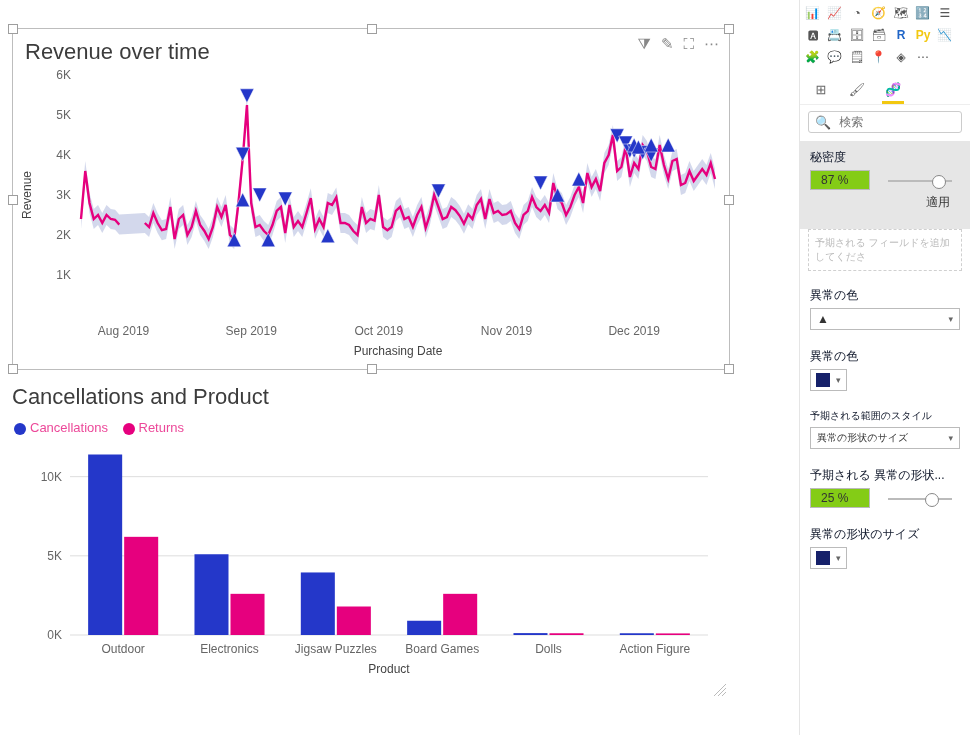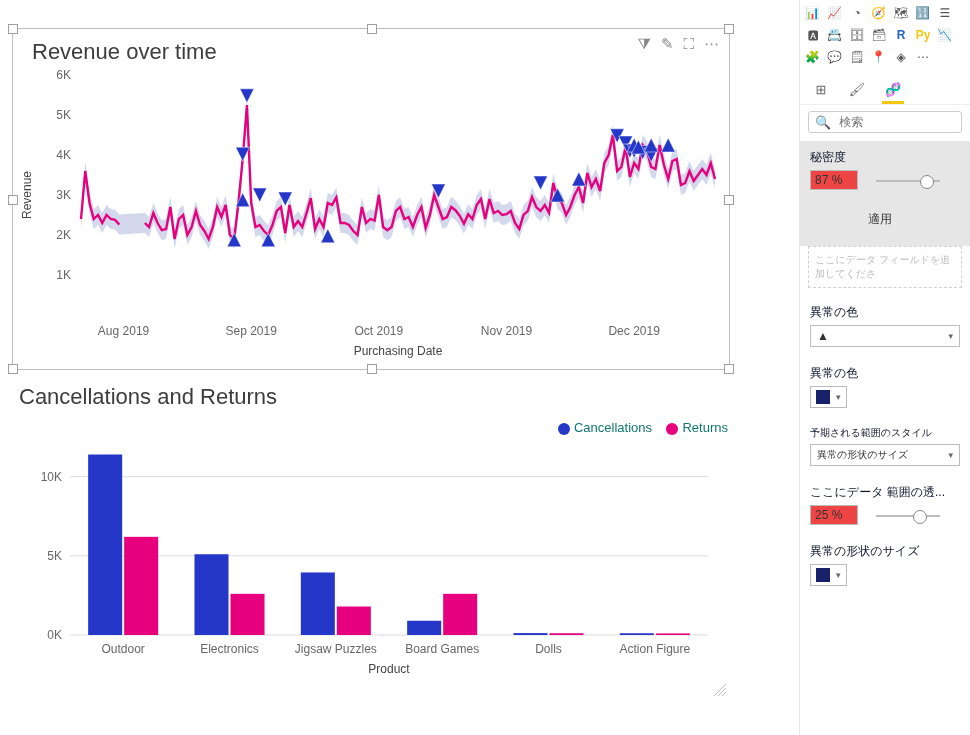--- a/index.html
+++ b/index.html
@@ -3,44 +3,44 @@
 <meta charset="utf-8">
 <style>
   html,body{margin:0;padding:0;font-family:"Segoe UI","Yu Gothic UI",Meiryo,sans-serif;background:#fff;color:#333;font-size:13px;}
   #app{width:970px;height:735px;position:relative;overflow:hidden;}
   #canvas{position:absolute;left:0;top:0;width:780px;height:735px;}
   #side{position:absolute;right:0;top:0;width:170px;height:735px;border-left:1px solid #e5e5e5;background:#fff;display:flex;flex-direction:column;}
   
   .visual{position:relative;}
   .visual.sel{border:1px solid #bdbdbd;}
   .handle{position:absolute;width:8px;height:8px;background:#fff;border:1px solid #9e9e9e;}
-  .title{font-size:22px;font-weight:400;color:#3c3c3c;font-family:"Segoe UI Light","Segoe UI",sans-serif;margin-left:7px;}
+  .title{font-size:22px;font-weight:400;color:#3c3c3c;font-family:"Segoe UI Light","Segoe UI",sans-serif;}
   .axis-title{font-size:12px;fill:#444;}
   .tick{font-size:12px;fill:#666;}
   .anomaly{fill:#2437c9;stroke:#fff;stroke-width:0.5;}
-  .legend{font-size:13px;color:#0f766e;text-align:right;}
+  .legend{font-size:13px;color:#ec4899;}
   .legend .dot{display:inline-block;width:12px;height:12px;border-radius:50%;margin-right:4px;vertical-align:middle;}
   
   .vizgrid{display:flex;flex-wrap:wrap;gap:4px;padding:4px 4px 6px 4px;}
   .vizgrid .vi{width:18px;height:18px;display:flex;align-items:center;justify-content:center;font-size:12px;color:#555;}
   .tabs{display:flex;gap:18px;padding:6px 12px 4px 12px;border-bottom:1px solid #eee;}
   .tabs .tab{width:18px;height:22px;display:flex;align-items:center;justify-content:center;color:#666;position:relative;cursor:pointer;}
   .tabs .tab.active::after{content:"";position:absolute;bottom:-4px;left:-2px;width:22px;height:3px;background:#f2c811;}
   .searchwrap{padding:6px 8px 8px 8px;}
   .search{display:flex;align-items:center;border:1px solid #ccc;border-radius:3px;padding:2px 6px;gap:6px;color:#888;}
   .search input{border:none;outline:none;flex:1;font-size:12px;background:transparent;}
   .panelGroup{padding:4px 10px 10px 10px;}
   .panelGroup.gray{background:#e6e6e6;}
   .plabel{font-size:12px;color:#0f172a;margin:4px 0 4px 0;}
   .plabel.disabled{color:#bbb;}
-  .numbox{display:inline-flex;align-items:flex-start;border:1px solid #bbb;background:#ef4444;padding:2px 4px;font-size:12px;min-width:38px;}
+  .numbox{display:inline-flex;align-items:flex-start;border:1px solid #bbb;background:#84cc16;padding:2px 10px;font-size:12px;min-width:38px;}
   .slider{display:inline-block;vertical-align:middle;margin-left:14px;position:relative;width:64px;height:14px;}
   .slider .track{position:absolute;top:6px;left:0;width:100%;height:2px;background:#bbb;}
   .slider .knob{position:absolute;top:1px;width:12px;height:12px;border-radius:50%;background:#fff;border:1px solid #888;}
-  .applyRow{text-align:center;padding:4px 10px 8px 0;font-size:12px;margin-top:17px;}
+  .applyRow{text-align:right;padding:4px 10px 8px 0;font-size:12px;}
   .dropArea{margin:0 8px 8px 8px;border:1px dashed #d0d0d0;padding:6px;font-size:10px;color:#bbb;background:#fff;}
   .selectBox{margin:0 0 0 0;border:1px solid #bbb;background:#fff;padding:3px 6px;font-size:12px;display:flex;align-items:center;justify-content:space-between;}
   .colorSwatch{display:inline-flex;align-items:center;border:1px solid #bbb;background:#fff;padding:3px 5px;gap:6px;}
   .colorSwatch .sw{width:14px;height:14px;}
   .chev{font-size:9px;color:#666;}
   .hoverIcons{position:absolute;top:6px;right:10px;display:flex;gap:10px;color:#888;}
   .hoverIcons span{cursor:pointer;font-size:15px;}
 </style>
 </head>
 <body>
@@ -102,21 +102,21 @@
           <polygon points="544.5637583892617,123 551.5637583892617,137 537.5637583892617,137" class="anomaly"></polygon>
           <polygon points="565.8389261744967,107 572.8389261744967,121 558.8389261744967,121" class="anomaly"></polygon>
           <polygon points="621.1543624161073,72.99999999999999 628.1543624161073,86.99999999999999 614.1543624161073,86.99999999999999" class="anomaly"></polygon>
           <polygon points="625.4093959731543,75.00000000000001 632.4093959731543,89.00000000000001 618.4093959731543,89.00000000000001" class="anomaly"></polygon>
           <polygon points="638.1744966442953,72.99999999999999 645.1744966442953,86.99999999999999 631.1744966442953,86.99999999999999" class="anomaly"></polygon>
           <polygon points="655.1946308724832,72.99999999999999 662.1946308724832,86.99999999999999 648.1946308724832,86.99999999999999" class="anomaly"></polygon>
         </svg>
   </div>
 
   <div class="visual" style="left:12px;top:378px;width:716px;height:320px;position:absolute;">
-    <div class="title" style="padding:6px 2px 2px 0;">Cancellations and Returns</div>
+    <div class="title" style="padding:6px 2px 2px 0;">Cancellations and Product</div>
     <div class="legend" style="padding:8px 0 0 2px;">
       <span><span class="dot" id="legDot0" style="background: rgb(36, 55, 201);"></span><span>Cancellations</span></span>
       &nbsp;&nbsp;
       <span><span class="dot" id="legDot1" style="background: rgb(230, 0, 126);"></span><span>Returns</span></span>
     </div>
     <svg id="barSvg" width="716" height="250">
           <line x1="58" x2="696" y1="200" y2="200" stroke="#ddd" stroke-width="1"></line>
           <text x="50" y="204" text-anchor="end" class="tick">0K</text>
           <line x1="58" x2="696" y1="120.83333333333331" y2="120.83333333333331" stroke="#ddd" stroke-width="1"></line>
           <text x="50" y="124.83333333333331" text-anchor="end" class="tick">5K</text>
@@ -188,21 +188,21 @@
     <div class="plabel">秘密度</div>
     <span class="numbox">
       <span>87</span>&nbsp;<span>%</span>
     </span>
     <span class="slider">
       <span class="track"></span><span class="knob" id="knobSens" style="left: 44.2px;"></span>
     </span>
     <div class="applyRow"><span>適用</span></div>
   </div>
 
-  <div class="dropArea">ここにデータ フィールドを追加してくださ</div>
+  <div class="dropArea">予期される フィールドを追加してくださ</div>
 
   <div class="panelGroup">
     <div class="plabel">異常の色</div>
     <div class="selectBox">
       <span>▲</span>
           <span class="chev">▾</span>
     </div>
   </div>
 
 
@@ -216,21 +216,21 @@
 
   <div class="panelGroup">
     <div class="plabel" style="font-size:10px;">予期される範囲のスタイル</div>
     <div class="selectBox" style="font-size:10px;">
       <span>異常の形状のサイズ</span>
           <span class="chev">▾</span>
     </div>
   </div>
 
   <div class="panelGroup">
-    <div class="plabel">ここにデータ 範囲の透...</div>
+    <div class="plabel">予期される 異常の形状...</div>
     <span class="numbox">
       <span>25</span>&nbsp;<span>%</span>
     </span>
     <span class="slider">
       <span class="track"></span><span class="knob" id="knobOp" style="left: 37.44px;"></span>
     </span>
   </div>
 
   <div class="panelGroup">
     <div class="plabel">異常の形状のサイズ</div>

